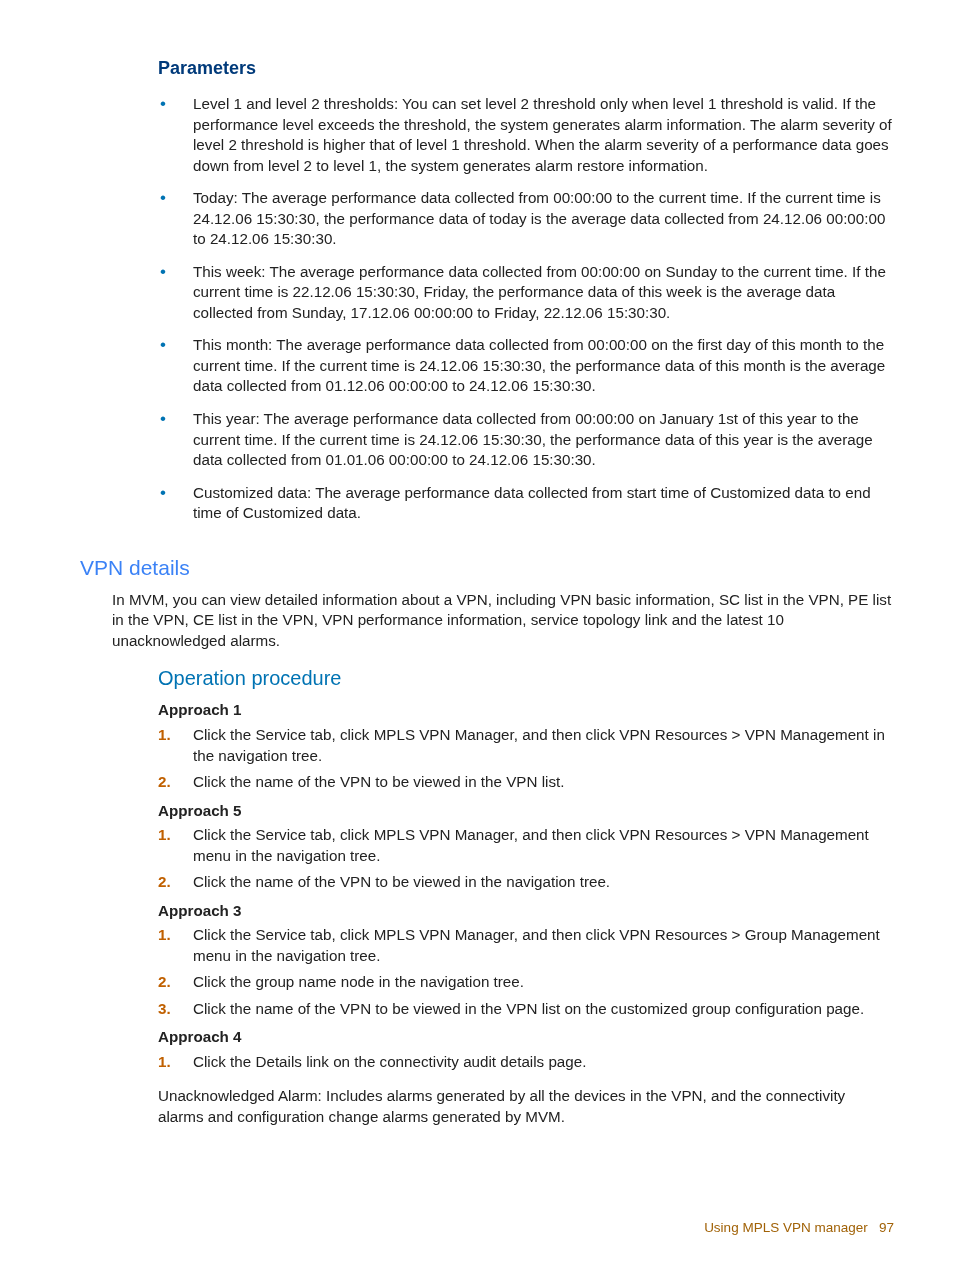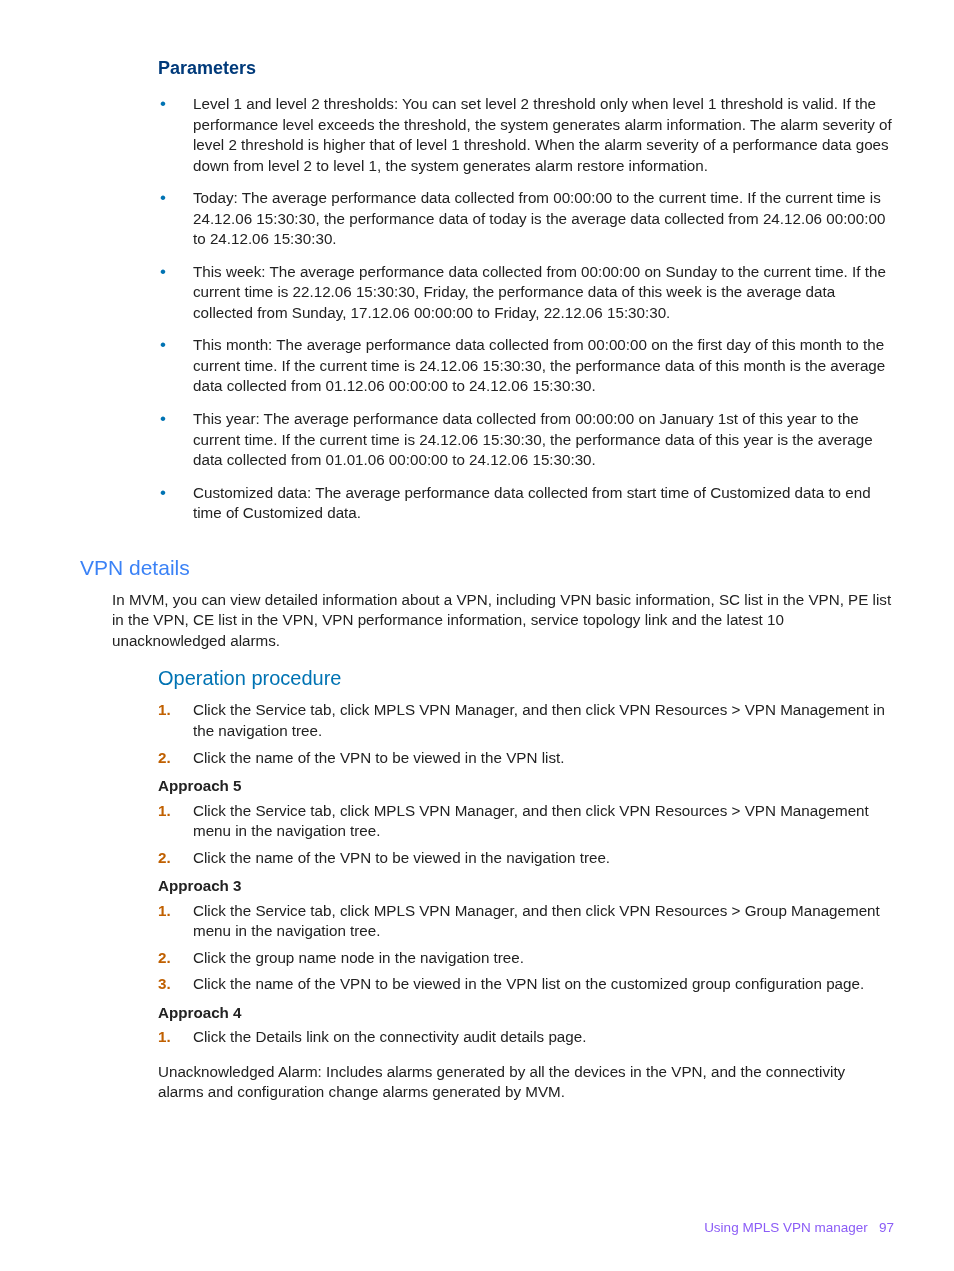--- a/index.html
+++ b/index.html
@@ -86,21 +86,21 @@
   }
   .trailer {
     margin-left: 78px;
     margin-top: 14px;
   }
   .footer {
     position: absolute;
     bottom: 34px;
     right: 60px;
     font-size: 13.5px;
-    color: #8b5cf6;
+    color: #a16207;
   }
   .b { font-weight: normal; }
 </style>
 </head>
 <body>
 
 <div class="page">
 
   <div class="parameters-heading">Parameters</div>
 
@@ -111,20 +111,21 @@
     <li>This month: The average performance data collected from 00:00:00 on the first day of this month to the current time. If the current time is 24.12.06 15:30:30, the performance data of this month is the average data collected from 01.12.06 00:00:00 to 24.12.06 15:30:30.</li>
     <li>This year: The average performance data collected from 00:00:00 on January 1st of this year to the current time. If the current time is 24.12.06 15:30:30, the performance data of this year is the average data collected from 01.01.06 00:00:00 to 24.12.06 15:30:30.</li>
     <li>Customized data: The average performance data collected from start time of Customized data to end time of Customized data.</li>
   </ul>
 
   <h2 class="section">VPN details</h2>
   <p class="section-intro">In MVM, you can view detailed information about a VPN, including VPN basic information, SC list in the VPN, PE list in the VPN, CE list in the VPN, VPN performance information, service topology link and the latest 10 unacknowledged alarms.</p>
 
   <h3 class="subsection">Operation procedure</h3>
 
+  <div class="approach-head">Approach 1</div>
   <ol class="steps">
     <li><span>Click the </span><span class="b">Service</span><span> tab, click </span><span class="b">MPLS VPN Manager</span><span>, and then click </span><span class="b">VPN Resources</span><span> &gt; </span><span class="b">VPN Management</span><span> in the navigation tree.</span></li>
     <li>Click the name of the VPN to be viewed in the VPN list.</li>
   </ol>
 
   <div class="approach-head">Approach 5</div>
   <ol class="steps">
     <li><span>Click the </span><span class="b">Service</span><span> tab, click </span><span class="b">MPLS VPN Manager</span><span>, and then click </span><span class="b">VPN Resources</span><span> &gt; </span><span class="b">VPN Management</span><span> menu in the navigation tree.</span></li>
     <li>Click the name of the VPN to be viewed in the navigation tree.</li>
   </ol>

